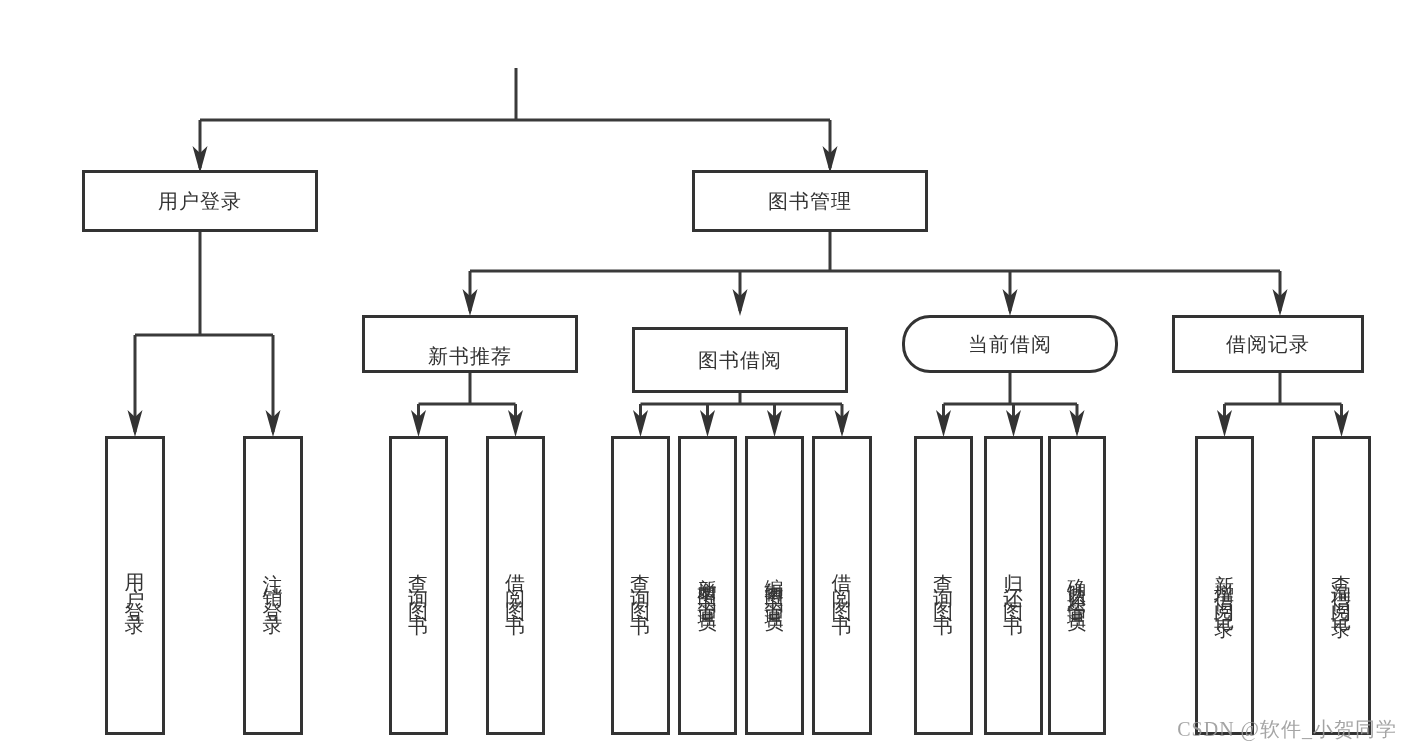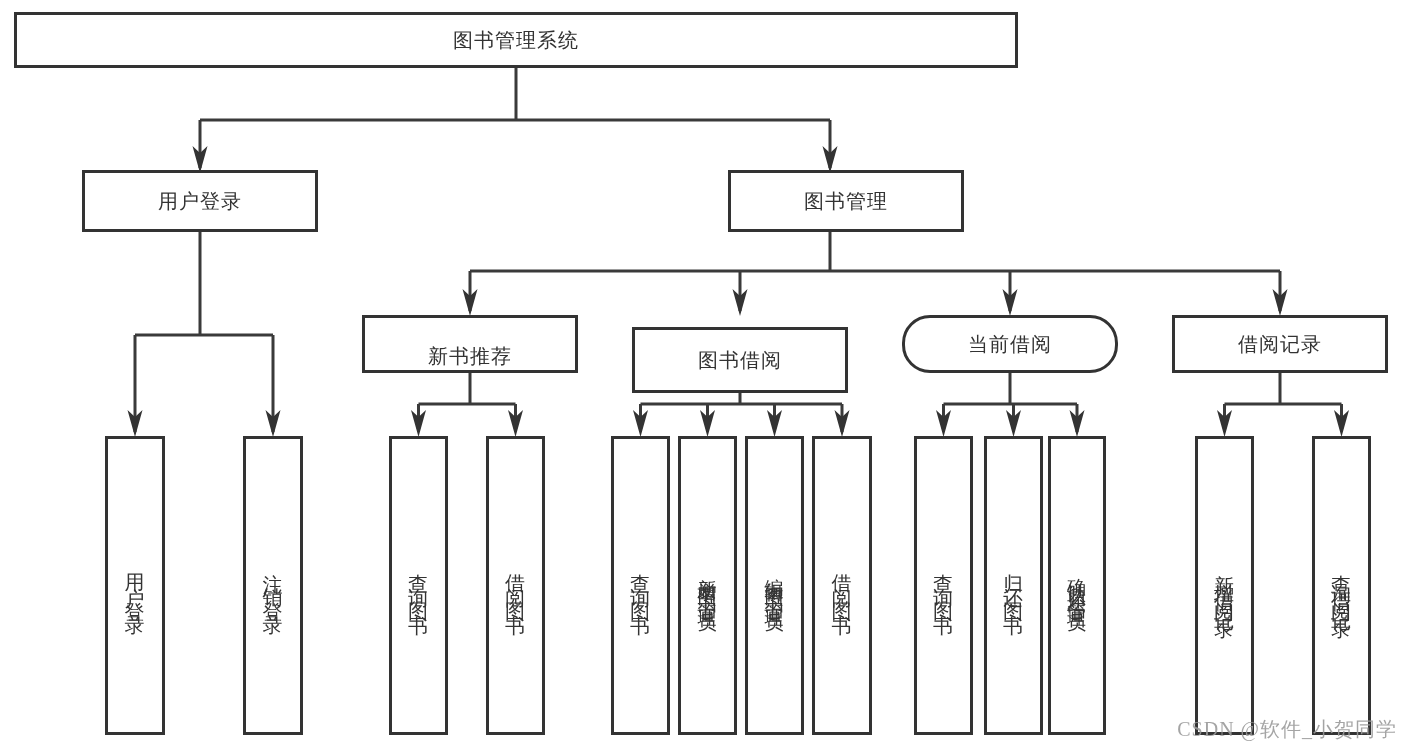--- a/index.html
+++ b/index.html
@@ -115,41 +115,38 @@
       <polygon points="774.5,437 767,410 774.5,417 782,410"></polygon>
       <polygon points="842,437 834.5,410 842,417 849.5,410"></polygon>
       <polygon points="943.5,437 936,410 943.5,417 951,410"></polygon>
       <polygon points="1013.5,437 1006,410 1013.5,417 1021,410"></polygon>
       <polygon points="1077,437 1069.5,410 1077,417 1084.5,410"></polygon>
       <polygon points="1224.5,437 1217,410 1224.5,417 1232,410"></polygon>
       <polygon points="1341.5,437 1334,410 1341.5,417 1349,410"></polygon>
     </g>
   </svg>
 
-  <div class="node" style="left:14px; top:12px; width:1004px; height:56px;">
-    <span class="hlabel">图书管理系统</span>
-  </div>
 
   <div class="node" style="left:82px; top:170px; width:236px; height:62px;">
     <span class="hlabel">用户登录</span>
   </div>
-  <div class="node" style="left:728px; top:170px; width:236px; height:62px;">
+  <div class="node" style="left:692px; top:170px; width:236px; height:62px;">
     <span class="hlabel">图书管理</span>
   </div>
 
   <div class="node" style="left:362px; top:315px; width:216px; height:58px;align-items:flex-end;">
     <span class="hlabel">新书推荐</span>
   </div>
   <div class="node" style="left:632px; top:327px; width:216px; height:66px;">
     <span class="hlabel">图书借阅</span>
   </div>
   <div class="node" style="left:902px; top:315px; width:216px; height:58px;border-radius:28px;">
     <span class="hlabel">当前借阅</span>
   </div>
-  <div class="node" style="left:1172px; top:315px; width:216px; height:58px;">
+  <div class="node" style="left:1172px; top:315px; width:192px; height:58px;">
     <span class="hlabel">借阅记录</span>
   </div>
 
   <div class="leaf" style="left:105px; width:60px;">
     <span class="vlabel">用户登录</span>
   </div>
   <div class="leaf" style="left:243px; width:60px;">
     <span class="vlabel">注销登录</span>
   </div>
 

